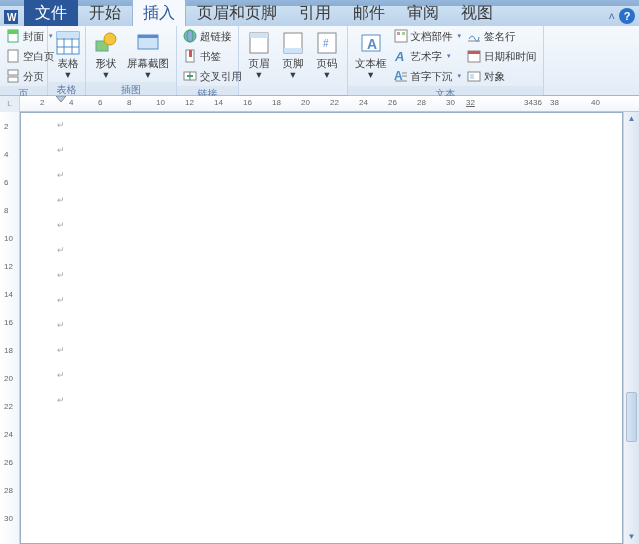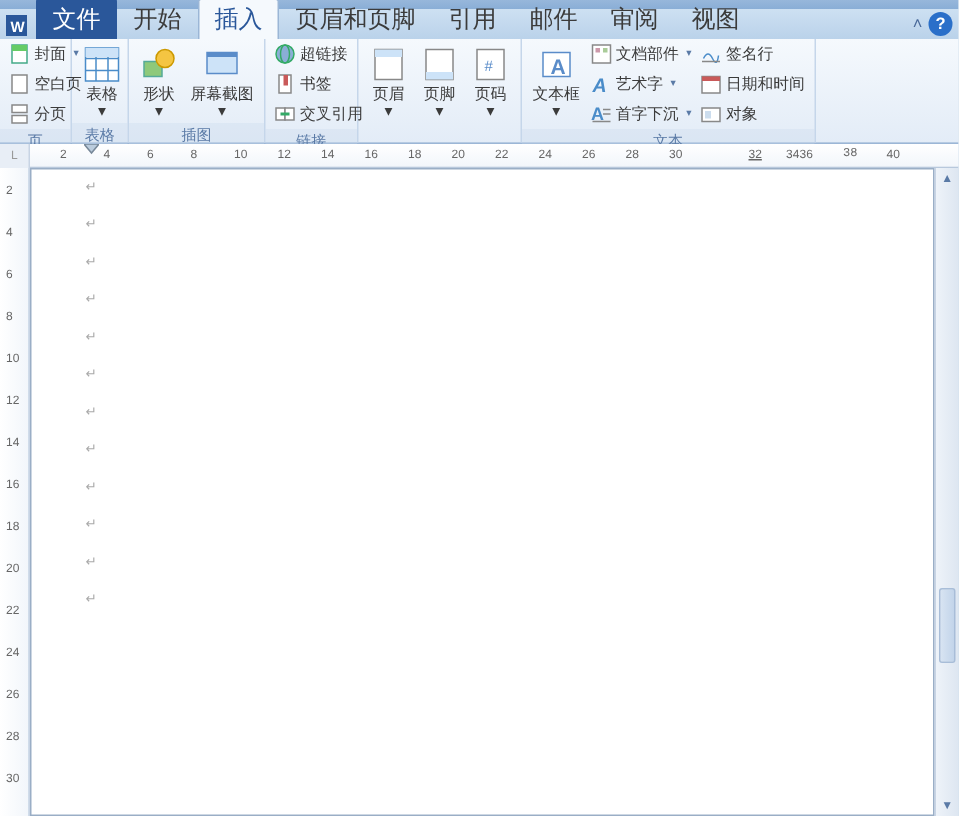--- a/index.html
+++ b/index.html
@@ -319,24 +319,24 @@
       <span class="tick" style="left: 165px;">12</span>
       <span class="tick" style="left: 194px;">14</span>
       <span class="tick" style="left: 223px;">16</span>
       <span class="tick" style="left: 252px;">18</span>
       <span class="tick" style="left: 281px;">20</span>
       <span class="tick" style="left: 310px;">22</span>
       <span class="tick" style="left: 339px;">24</span>
       <span class="tick" style="left: 368px;">26</span>
       <span class="tick" style="left: 397px;">28</span>
       <span class="tick" style="left: 426px;">30</span>
-      <span class="tick" style="left: 479px; text-decoration: underline;">32</span>
+      <span class="tick" style="left: 446px; text-decoration: underline;">32</span>
       <span class="tick" style="left: 504px;">34</span>
       <span class="tick" style="left: 513px;">36</span>
-      <span class="tick" style="left: 542px; font-family: Liberation Mono, monospace;">38</span>
+      <span class="tick" style="left: 530px;">38</span>
       <span class="tick" style="left: 571px;">40</span>
     </div>
 </div>
 
 <div class="workspace">
   <div class="vruler" id="vruler">
       <span class="vtick" style="top: 10px;">2</span>
       <span class="vtick" style="top: 38px;">4</span>
       <span class="vtick" style="top: 66px;">6</span>
       <span class="vtick" style="top: 94px;">8</span>

